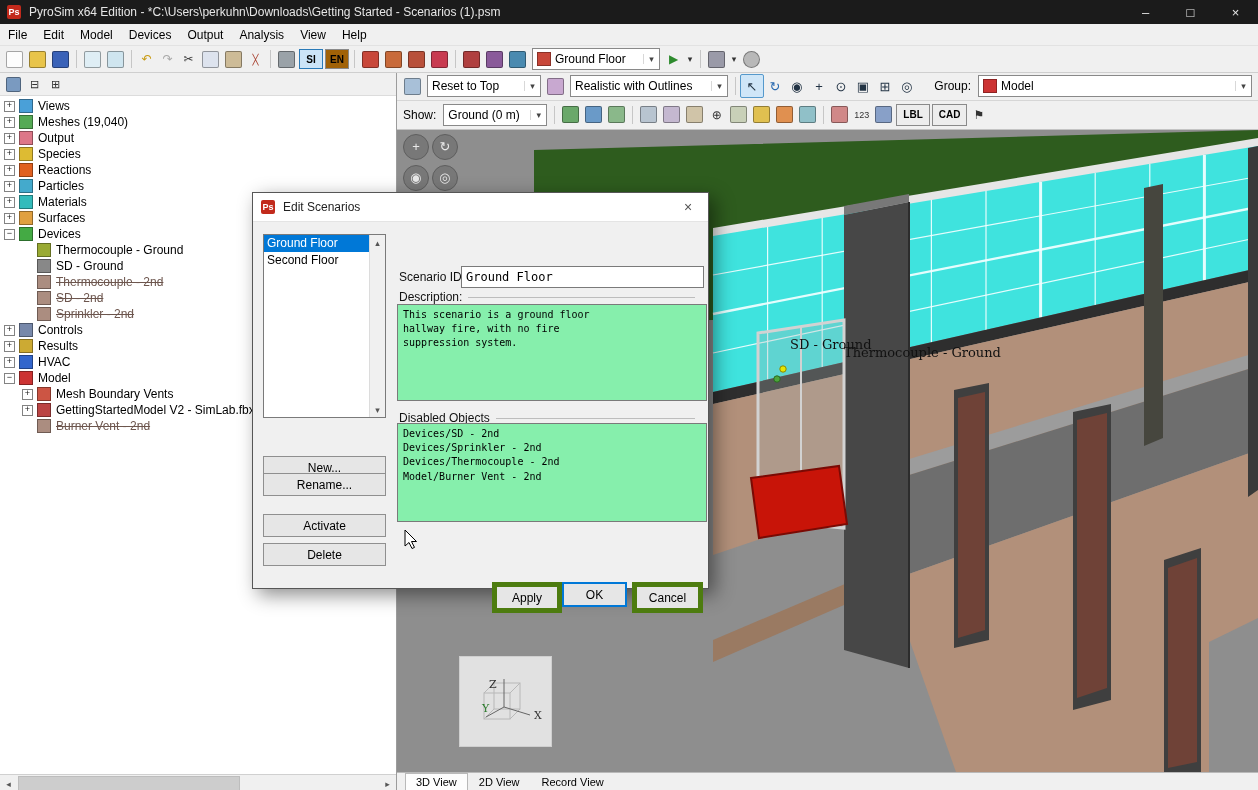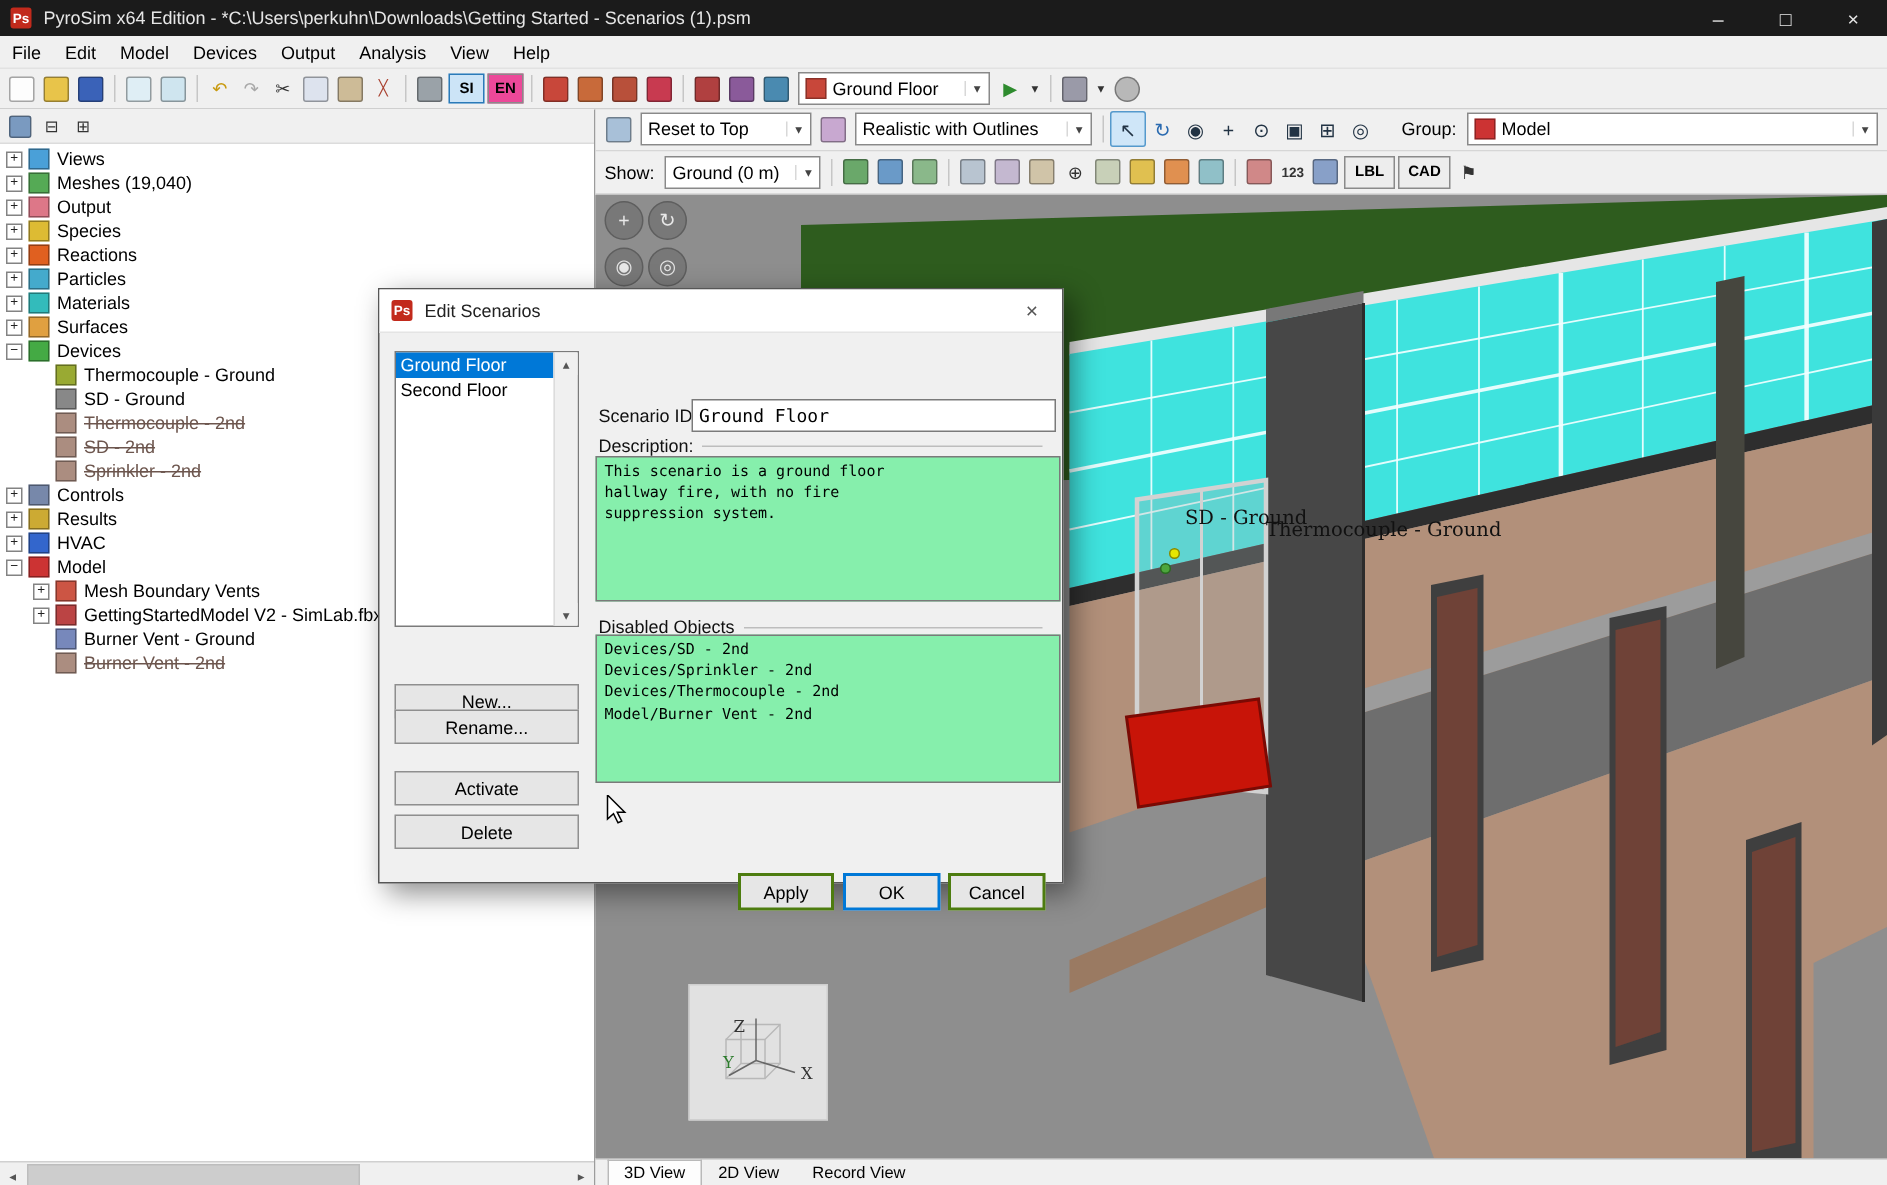--- a/index.html
+++ b/index.html
@@ -17,21 +17,21 @@
   .menubar{height:21px;display:flex;align-items:center;background:#f0f0f0;border-bottom:1px solid #e2e2e2}
   .menu-item{padding:2px 8px;cursor:default}
 
   
   .toolbar{display:flex;align-items:center;background:#f0f0f0}
   #toolbar1{height:26px;border-bottom:1px solid #cfcfcf;padding-left:3px}
   .tbi{width:19px;height:19px;margin:0 1px;display:flex;align-items:center;justify-content:center;
        font-size:12px;border-radius:2px;color:#333}
   .tbi.block{width:15px;height:15px;margin:2px 3px;border:1px solid rgba(0,0,0,.35)}
   .tb-sep{width:1px;height:18px;background:#c6c6c6;margin:0 4px}
-  .mini-btn{height:18px;min-width:22px;border:1px solid #8a8a8a;background:#ec4899;margin:0 1px;
+  .mini-btn{height:18px;min-width:22px;border:1px solid #8a8a8a;background:#a16207;margin:0 1px;
             display:flex;align-items:center;justify-content:center;font-size:10px;font-weight:bold}
   .mini-btn.pressed{background:#cce4f7;border-color:#2a7ab8}
   .combo{height:20px;background:#fff;border:1px solid #898989;display:flex;align-items:center;
          font-size:12px;padding-left:4px;margin:0 3px}
   .combo .c-ico{width:12px;height:12px;margin-right:4px;border:1px solid rgba(0,0,0,.3)}
   .combo .arrow{margin-left:auto;width:15px;text-align:center;color:#444;font-size:9px;border-left:1px solid #d8d8d8}
   .tool{width:22px;height:22px;display:flex;align-items:center;justify-content:center;font-size:13px;border-radius:2px;color:#234}
   .tool.active{background:#cfe6f8;border:1px solid #5599cc}
   .lbl-btn{height:20px;padding:0 6px;border:1px solid #8a8a8a;background:#ededed;display:flex;align-items:center;
            justify-content:center;font-size:10px;font-weight:bold;margin:0 1px}
@@ -88,21 +88,21 @@
   .side-btn{position:absolute;left:10px;width:121px;height:21px;background:#e6e6e6;border:1px solid #8f8f8f;
             display:flex;align-items:center;justify-content:center;font-size:12px}
   .fld-label{position:absolute;font-size:12px;color:#111}
   .txt-input{position:absolute;background:#fff;border:1px solid #7a7a7a;font-family:"DejaVu Sans Mono",monospace;
              font-size:12px;padding:1px 4px;display:flex;align-items:center}
   .group-row{position:absolute;left:146px;width:296px;display:flex;align-items:center;font-size:12px;color:#111}
   .group-row .gline{flex:1;height:1px;background:#bdbdbd;margin-left:6px}
   .mono-box{position:absolute;left:144px;width:298px;background:#86efac;border:1px solid #7a7a7a;
             font-family:"DejaVu Sans Mono",monospace;font-size:10px;line-height:1.42;padding:3px 5px;
             white-space:pre-line;overflow:hidden}
-  .dlg-btn{position:absolute;top:361px;height:21px;background:#e6e6e6;border:2px solid #4d7c0f;
+  .dlg-btn{position:absolute;top:361px;height:21px;background:#e6e6e6;border:5px solid #4d7c0f;
            display:flex;align-items:center;justify-content:center;font-size:12px}
   .dlg-btn.ok{border:2px solid #0078d7}
 
   .cursor{position:absolute;left:404px;top:530px;z-index:30;pointer-events:none}
   svg text{font-family:"DejaVu Serif",serif}
 </style>
 </head>
 <body>
 
 <div class="titlebar">
@@ -267,25 +267,20 @@
       <div class="ti lv1">
         <span class="exp">+</span>
         <span class="tico" style="background:#cc5544"></span>
         <span class="tlabel">Mesh Boundary Vents</span>
       </div>
       <div class="ti lv1">
         <span class="exp">+</span>
         <span class="tico" style="background:#bb4444"></span>
         <span class="tlabel">GettingStartedModel V2 - SimLab.fbx</span>
       </div>
-      <div class="ti lv1">
-        <span class="exp ghost"></span>
-        <span class="tico" style="background:#7788bb"></span>
-        <span class="tlabel">Burner Vent - Ground</span>
-      </div>
       <div class="ti lv1 strike">
         <span class="exp ghost"></span>
         <span class="tico" style="background:#ab8d80"></span>
         <span class="tlabel">Burner Vent - 2nd</span>
       </div>
     </div>
 
     <div class="hscroll">
       <div class="sbtn">◂</div>
       <div class="sthumb"></div>
@@ -339,21 +334,21 @@
       <div class="tbi block" style="background:#b8c4d0"></div>
       <div class="tbi block" style="background:#c4b8d0"></div>
       <div class="tbi block" style="background:#d0c4a8"></div>
       <div class="tbi">⊕</div>
       <div class="tbi block" style="background:#c8d0b8"></div>
       <div class="tbi block" style="background:#e0c050"></div>
       <div class="tbi block" style="background:#e09050"></div>
       <div class="tbi block" style="background:#90c0c8"></div>
       <div class="tb-sep"></div>
       <div class="tbi block" style="background:#d08888"></div>
-      <div class="tbi" style="font-size:9px;font-weight:bold">123</div>
+      <div class="tbi" style="font-size:9px;font-weight:normal">123</div>
       <div class="tbi block" style="background:#88a0c8"></div>
       <div class="lbl-btn">LBL</div>
       <div class="lbl-btn">CAD</div>
       <div class="tbi">⚑</div>
     </div>
 
     <div class="viewport">
       <svg class="scene" width="861" height="645" viewBox="0 0 861 645">
         <rect width="861" height="645" fill="#8e8e8e"></rect>
 

